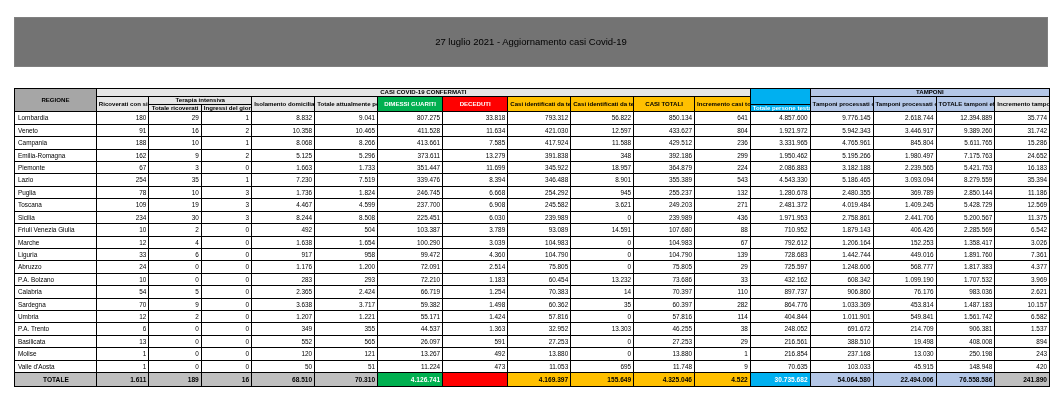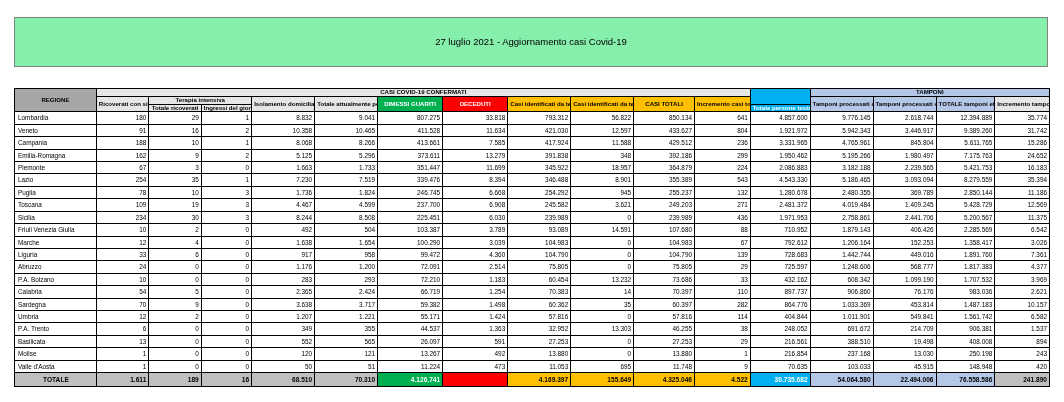--- a/index.html
+++ b/index.html
@@ -8,21 +8,21 @@
     background:#ffffff;
     font-family:"Liberation Sans", sans-serif;
     overflow:hidden;
   }
   .page{position:relative;width:1064px;height:402px;}
 
   
   .title-box{
     position:absolute;left:14px;top:17px;width:1034px;height:50px;
     border:1px solid #808080;
-    background:#86efac;
+    background:#737373;
     display:flex;flex-direction:column;align-items:center;justify-content:center;
     box-sizing:border-box;
   }
   .title-line{
     font-size:9.5px;color:#000;line-height:1.1;text-align:center;
     padding:3px 0;
   }
 
   
   .tbl-wrap{position:absolute;left:14px;top:88px;width:1036px;}

